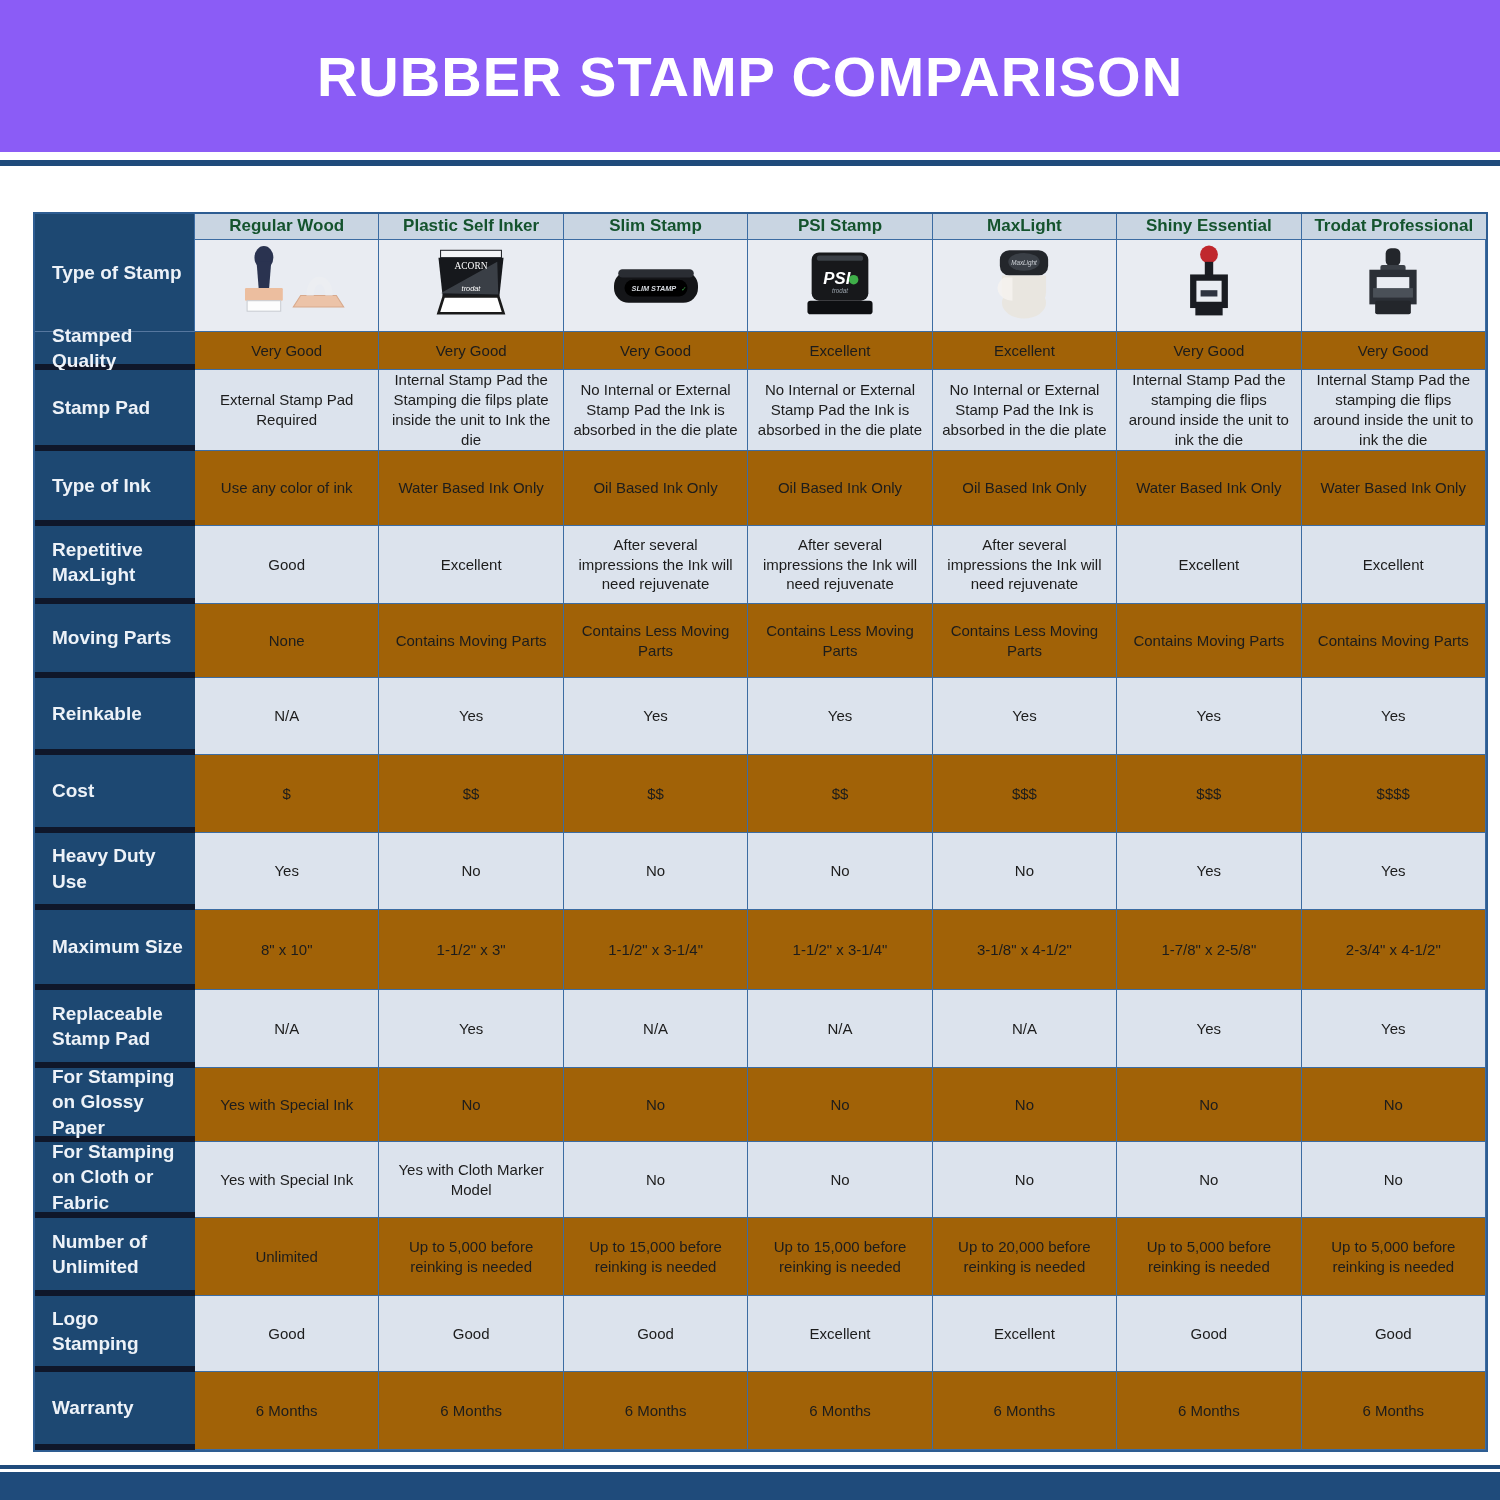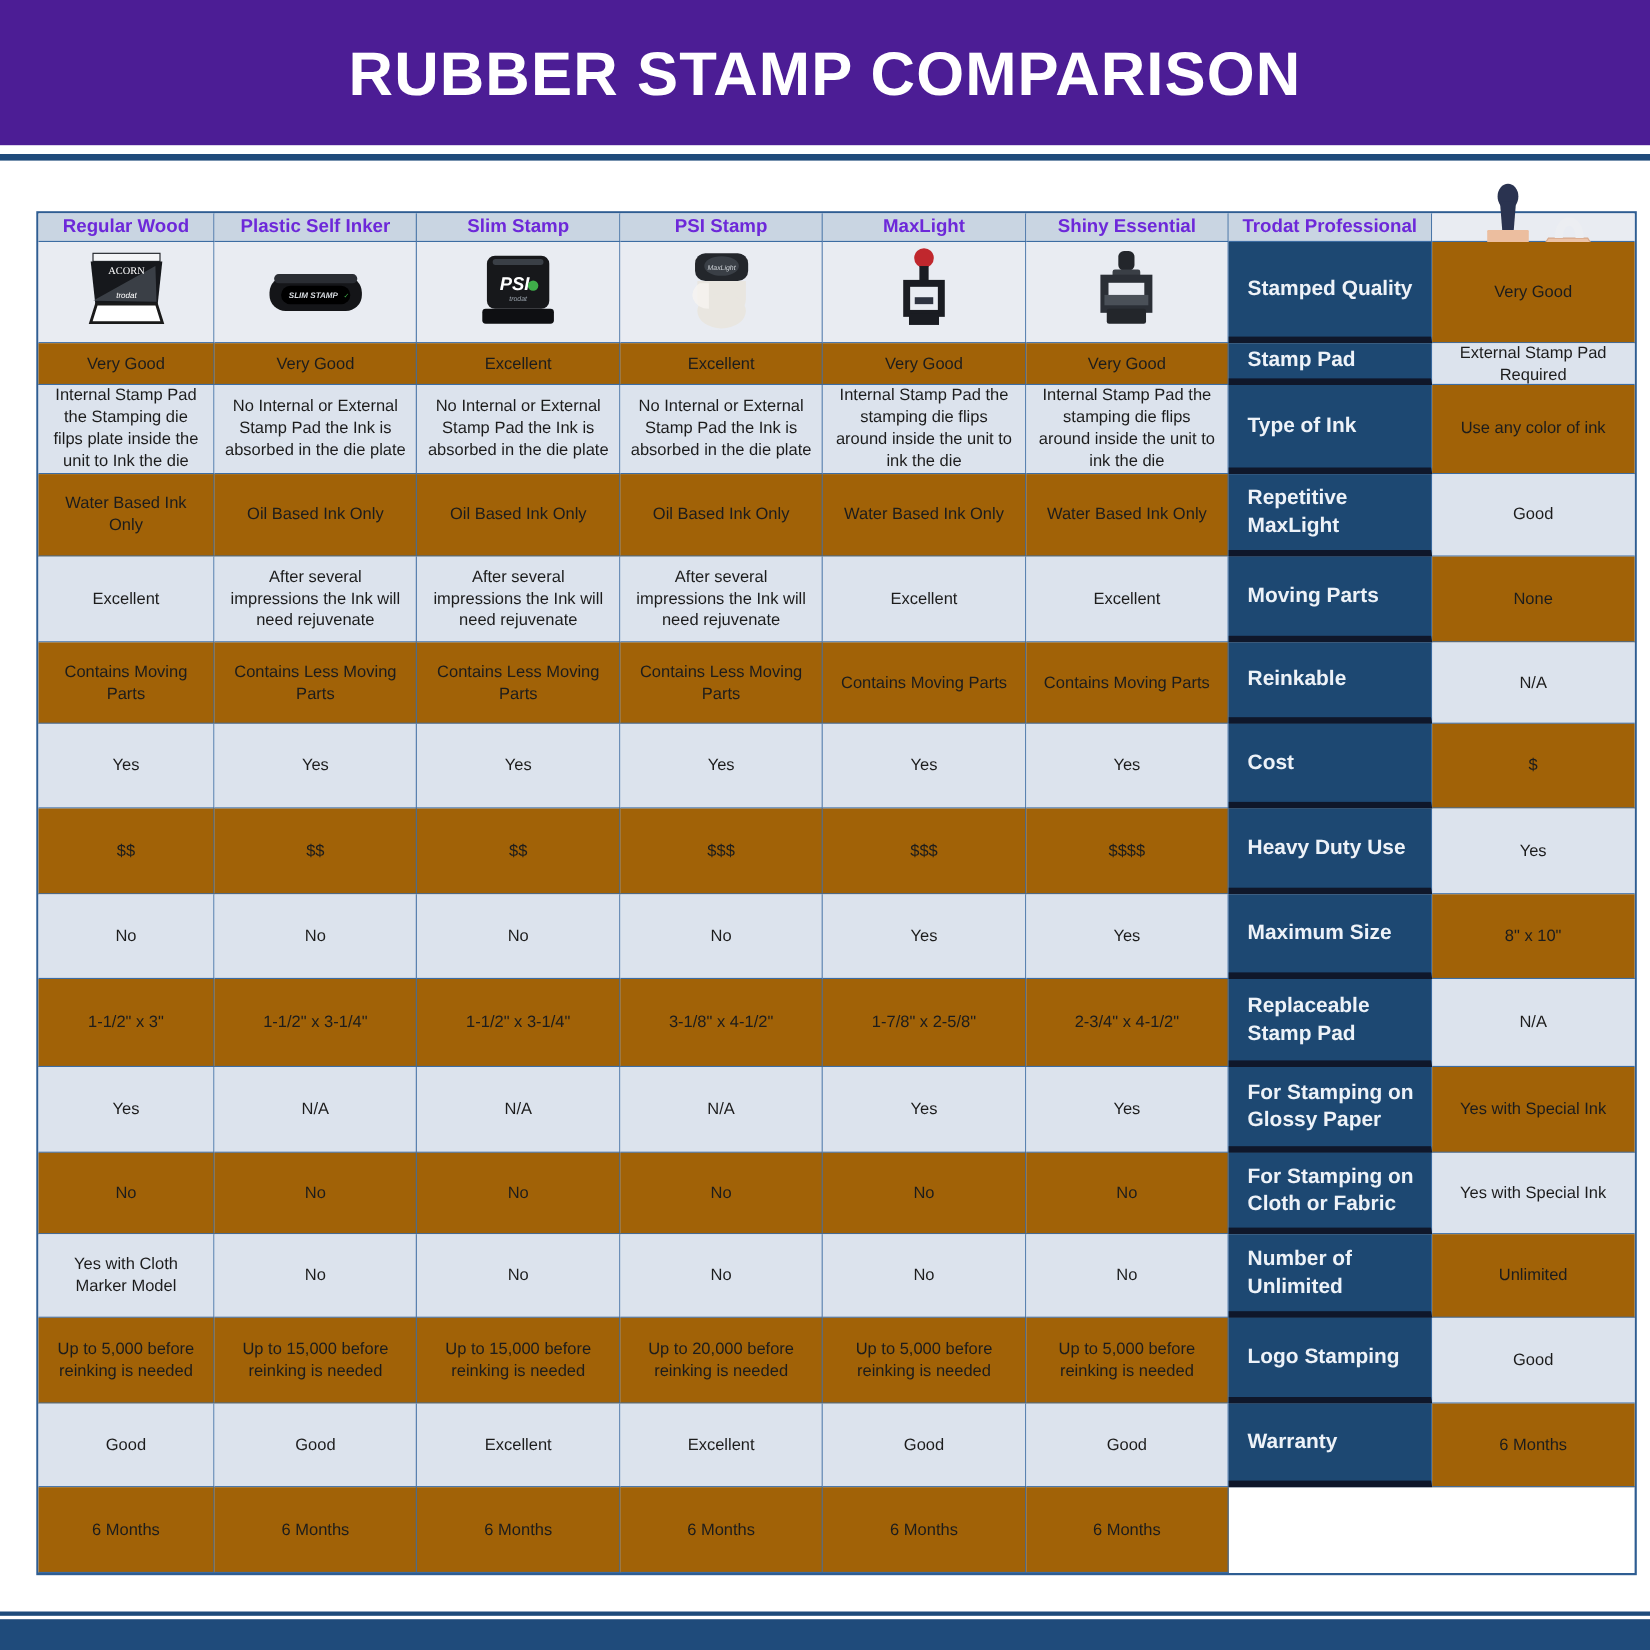--- a/index.html
+++ b/index.html
@@ -2,21 +2,21 @@
 <html><head>
 <meta charset="utf-8">
 <style>
   html,body{margin:0;padding:0;}
   body{
     width:1500px;height:1500px;position:relative;background:#ffffff;
     font-family:"Liberation Sans", sans-serif;overflow:hidden;
   }
   
   .banner{
-    height:132px;background:#4c1d95;display:flex;align-items:center;justify-content:center;
+    height:152px;background:#8b5cf6;display:flex;align-items:center;justify-content:center;
   }
   .banner h1{
     margin:0;color:#ffffff;font-size:56px;font-weight:bold;letter-spacing:1px;
   }
   .rule{height:6px;background:#1f4b7b;margin-top:8px;}
   
   .table-wrap{margin:46px 12px 0 33px;width:1455px;}
   .grid{
     display:grid;
     grid-template-columns:160px repeat(7,1fr);
@@ -36,21 +36,21 @@
     background:#1d4872;color:#edf2f8;font-weight:bold;font-size:19px;
     justify-content:flex-start;text-align:left;padding-left:17px;
     border-right:1px solid #3c6ca2;border-bottom:1px solid #56779f;
   }
   .lab{
     background:#1d4872;color:#edf2f8;font-weight:bold;font-size:19px;
     justify-content:flex-start;text-align:left;padding-left:17px;padding-right:10px;
     border-bottom:6px solid #0f172a;
   }
   .colhead{
-    background:#c9d5e2;color:#6d28d9;font-weight:bold;font-size:17px;
+    background:#c9d5e2;color:#14532d;font-weight:bold;font-size:17px;
     padding:1px 4px;
   }
   .imgcell{background:#e9ecf2;}
   .imgcell svg{width:150px;height:84px;display:block;}
   .w{background:#a16207;}
   .g{background:#dce3ed;}
   
   .footer{position:absolute;left:0;bottom:0;width:1500px;}
   .footer .line{height:4px;background:#1f4b7b;}
   .footer .gap{height:3px;background:#ffffff;}
@@ -59,20 +59,21 @@
 </head>
 <body>
 
 <div class="banner">
   <h1>RUBBER STAMP COMPARISON</h1>
 </div>
 <div class="rule"></div>
 
 <div class="table-wrap">
   <div class="grid" id="grid">
+    <div class="cell corner">Type of Stamp</div>
 
   <div class="cell colhead">Regular Wood</div>
       <div class="cell colhead">Plastic Self Inker</div>
       <div class="cell colhead">Slim Stamp</div>
       <div class="cell colhead">PSI Stamp</div>
       <div class="cell colhead">MaxLight</div>
       <div class="cell colhead">Shiny Essential</div>
       <div class="cell colhead">Trodat Professional</div>
       <div class="cell imgcell">
         <span>

